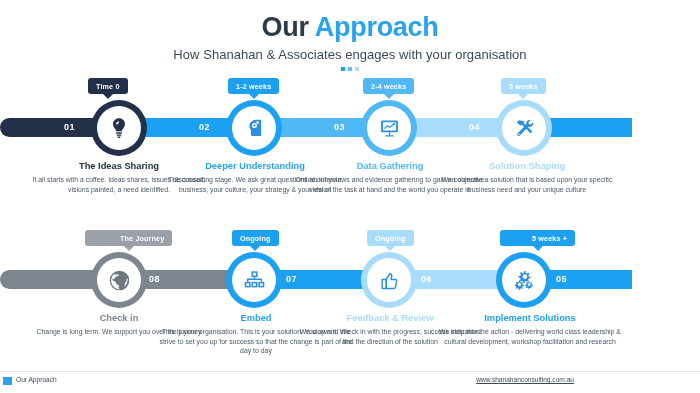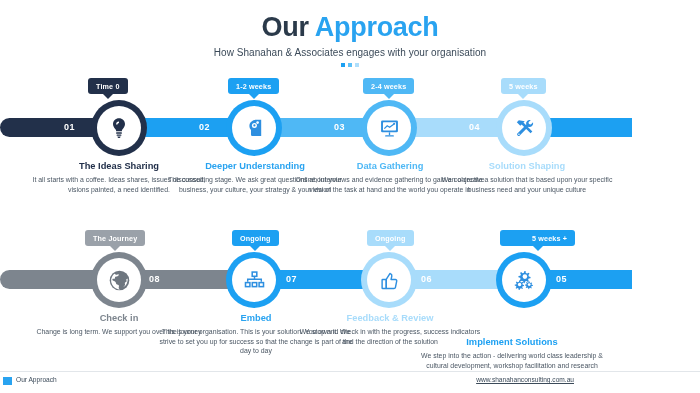--- a/index.html
+++ b/index.html
@@ -9,21 +9,21 @@
     font-family: "Liberation Sans", sans-serif;
     overflow: hidden;
   }
   #stage { position: relative; width: 584px; height: 393px; background: #fff; }
 
   
   .header { position: absolute; left: 0; top: 12px; width: 700px; text-align: center; }
   .title { font-size: 27px; font-weight: bold; letter-spacing: -0.3px; line-height: 30px; }
   .title .t-dark { color: #2b3a4a; }
   .title .t-blue { color: #29A3F0; }
-  .subtitle { font-size: 10px; color: #3b4a59; margin-top: 5px; letter-spacing: 0.05px; }
+  .subtitle { font-size: 13px; color: #3b4a59; margin-top: 5px; letter-spacing: 0.05px; }
   .dots { margin-top: 5px; display: flex; justify-content: center; gap: 3px; }
   .dots i { display: block; width: 4px; height: 4px; }
 
   
   .bar { position: absolute; height: 19px; }
   .bar.r1 { top: 118px; }
   .bar.r2 { top: 270px; }
   .bar.round-l { border-top-left-radius: 10px; border-bottom-left-radius: 10px; }
 
   
@@ -172,21 +172,21 @@
       </svg>
     </div>
   </div>
   <div class="num" style="left:469px; top:118px;">04</div>
   <div class="cap" style="left:432px; top:160px; width:190px;">
     <h3 style="color:#A8DCFB;text-align:center;">Solution Shaping</h3>
     <p>We co-create a solution that is based upon your specific business need and your unique culture</p>
   </div>
 
   <div class="badge" style="left:85px; top:230px; color:#9AA1A9; background:#9AA1A9;">
-    <span style="color:#fff;">The Journey</span>
+    <span style="color:#fff;margin-left:27px;">The Journey</span>
     <span class="tail"></span>
   </div>
   <div class="node" style="left:91px; top:252px;">
     <div class="ring" style="background:#7D858E;"></div>
     <div class="inner">
       <svg width="25" height="25" viewBox="0 0 24 24">
         <circle fill="#6E767F" cx="12" cy="12" r="9.4"></circle>
         <path fill="#ffffff" d="M6.9 5.4c1.1.3 1.6 1.1 2.4 1.1.7 0 1.4-.7 1.9-.2.5.5-.4 1.3-1.1 1.5-.8.3-1.7.1-2.2.7-.4.5 0 1.3-.5 1.7-.6.5-1.6-.2-2.1.3-.4.4-.1 1.2.3 1.6.6.6 1.6.5 2.3 1 .8.6.6 1.9 1.3 2.6.6.6 1.8.5 2.2 1.2.4.8-.4 1.8-.1 2.6.2.5.8.8.8 1.3-3.1-.3-5.8-2.2-7.2-4.9A9.4 9.4 0 0 1 6.9 5.4z"></path>
         <path fill="#ffffff" d="M15.6 18.5c.3-.9 1.4-1.3 1.7-2.2.2-.7-.4-1.5-.1-2.2.3-.6 1.3-.6 1.6-1.2.3-.7-.5-1.5-.2-2.2.2-.5.9-.6 1.3-.4a9.4 9.4 0 0 1-4.3 8.2z"></path>
       </svg>
@@ -252,21 +252,21 @@
           <circle fill="#ffffff" cx="12.9" cy="8.6" r="2.3"></circle>
           <path d="M8.1 12.6 7.2 12.6l-.4 1.3-1.1.4-1.1-.8-.7.7.7 1.2-.4 1-1.4.2-.1.9 1.3.4.4 1.1-.8 1.1.7.7 1.2-.7 1 .4.2 1.4.9.1.4-1.3 1.1-.4 1.1.8.7-.7-.7-1.2.4-1 1.4-.2.1-.9-1.3-.4-.4-1.1.8-1.1-.7-.7-1.2.7-1-.4z"></path>
           <circle fill="#ffffff" cx="7.6" cy="16.5" r="1.7"></circle>
           <path d="M17.6 13.4l-.8-.1-.3 1.1-.9.3-.9-.7-.6.6.6 1-.4.9-1.2.1-.1.8 1.1.3.3.9-.7.9.6.6 1-.6.9.4.1 1.2.8.1.3-1.1.9-.3.9.7.6-.6-.6-1 .4-.9 1.2-.1.1-.8-1.1-.3-.3-.9.7-.9-.6-.6-1 .6-.9-.4z"></path>
           <circle fill="#ffffff" cx="17.2" cy="16.6" r="1.4"></circle>
         </g>
       </svg>
     </div>
   </div>
   <div class="num" style="left:556px; top:270px;">05</div>
-  <div class="cap" style="left:414px; top:312px; width:196px;margin-top:24px;">
+  <div class="cap" style="left:432px; top:312px; width:196px;">
     <h3 style="color:#1CA0F2;">Implement Solutions</h3>
     <p>We step into the action - delivering world class leadership &amp; cultural development, workshop facilitation and research</p>
   </div>
 
   <div class="footbar"></div>
   <div class="foot-sq"></div>
   <div class="foot-label">Our Approach</div>
   <a class="foot-url" href="#">www.shanahanconsulting.com.au</a>
 
 </div>

